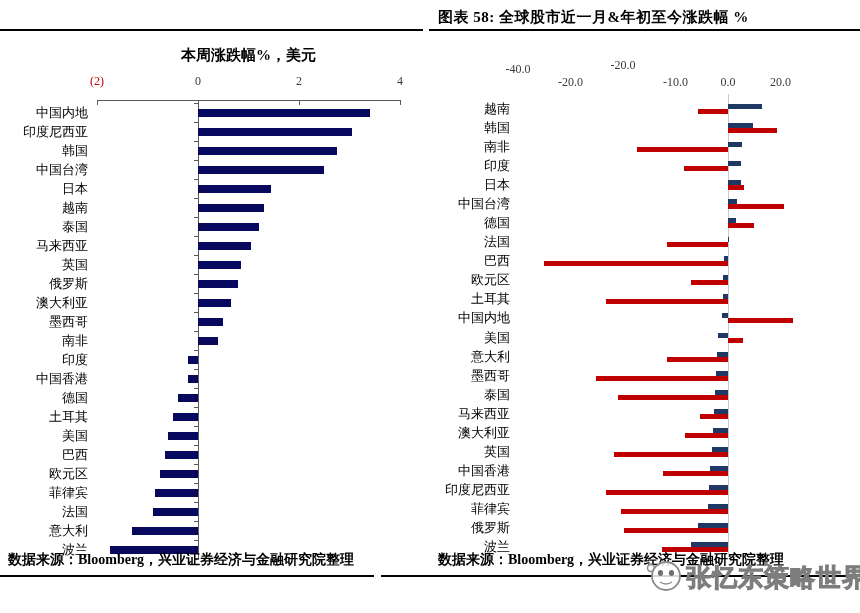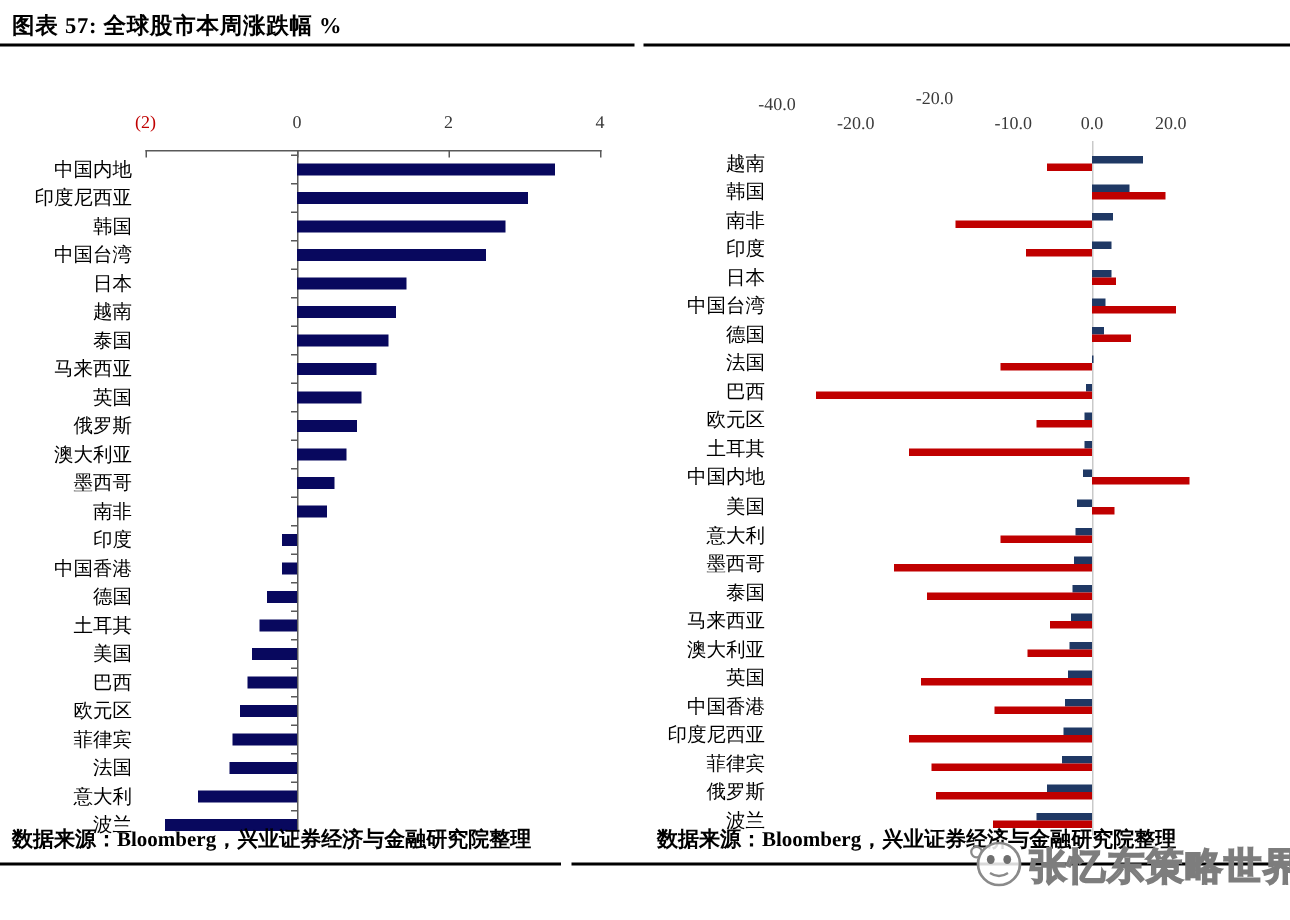--- a/index.html
+++ b/index.html
@@ -23,26 +23,27 @@
   .footer-rule{position:absolute;top:575px;height:2px;background:#000;}
   .source-note{position:absolute;top:551px;font-size:14px;font-weight:bold;white-space:nowrap;}
   .watermark{position:absolute;left:646px;top:558px;display:flex;align-items:center;gap:4px;}
   .watermark-text{font-size:25px;font-weight:bold;color:#b5b5b5;-webkit-text-stroke:1px #7d7d7d;letter-spacing:1px;white-space:nowrap;}
 </style>
 </head>
 <body>
 
 <div id="page">
 
-  <div class="fig-label" style="left:8px;">图表 57: 全球股市本周涨跌幅  %</div>
   <div class="header-rule" style="left:0;width:423px;"></div>
 
+  <div class="fig-label" style="left:438px;">图表 58: 全球股市近一月&amp;年初至今涨跌幅  %</div>
   <div class="header-rule" style="left:429px;width:431px;"></div>
 
   <div id="chart57" class="chart" style="left:0;">
+    <div class="chart-title" style="left:97px;width:303px;top:16px;">本周涨跌幅%，美元</div>
   <div class="tick-label" style="left: 97px; top: 44px; color: rgb(192, 0, 0);">(2)</div>
       <div class="tick-label" style="left: 198px; top: 44px;">0</div>
       <div class="tick-label" style="left: 299px; top: 44px;">2</div>
       <div class="tick-label" style="left: 400px; top: 44px;">4</div>
       <div class="hline" style="left: 97px; top: 70px; width: 304px;"></div>
       <div class="vtick" style="left: 97px; top: 70px;"></div>
       <div class="vtick" style="left: 198px; top: 70px;"></div>
       <div class="vtick" style="left: 299px; top: 70px;"></div>
       <div class="vtick" style="left: 400px; top: 70px;"></div>
       <div class="vline" style="left: 198px; top: 70px; height: 459px;"></div>

